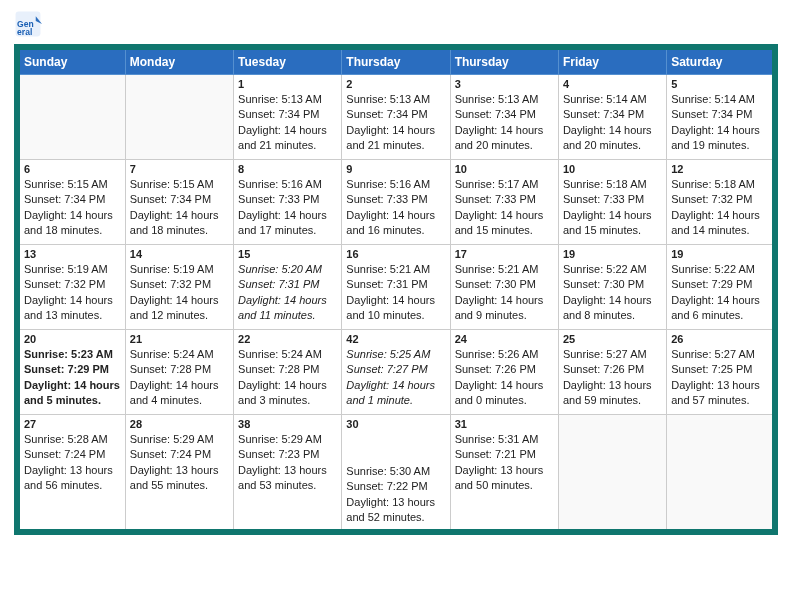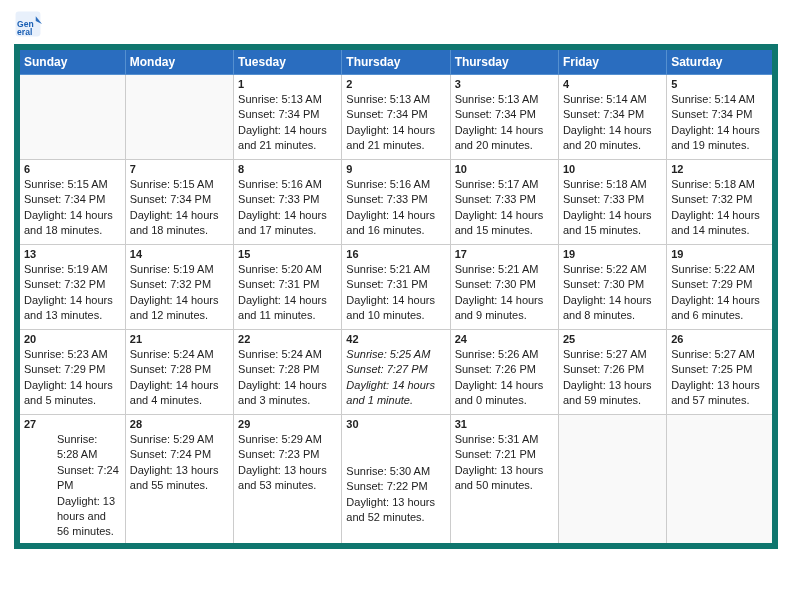--- a/index.html
+++ b/index.html
@@ -220,21 +220,21 @@
 Daylight: 14 hours and 13 minutes.</div>
           </td>
           <td>
             <span class="day-num">14</span>
             <div class="day-info" style="white-space: pre-line;">Sunrise: 5:19 AM
 Sunset: 7:32 PM
 Daylight: 14 hours and 12 minutes.</div>
           </td>
           <td>
             <span class="day-num">15</span>
-            <div class="day-info" style="white-space: pre-line;">Sunrise: 5:20 AM
+            <div class="day-info" style="white-space: pre-line; font-style: italic;">Sunrise: 5:20 AM
 Sunset: 7:31 PM
 Daylight: 14 hours and 11 minutes.</div>
           </td>
           <td>
             <span class="day-num">16</span>
             <div class="day-info" style="white-space: pre-line;">Sunrise: 5:21 AM
 Sunset: 7:31 PM
 Daylight: 14 hours and 10 minutes.</div>
           </td>
           <td>
@@ -252,21 +252,21 @@
           <td>
             <span class="day-num">19</span>
             <div class="day-info" style="white-space: pre-line;">Sunrise: 5:22 AM
 Sunset: 7:29 PM
 Daylight: 14 hours and 6 minutes.</div>
           </td>
         </tr>
         <tr>
           <td>
             <span class="day-num">20</span>
-            <div class="day-info" style="white-space: pre-line;">Sunrise: 5:23 AM
+            <div class="day-info" style="white-space: pre-line; font-weight: bold;">Sunrise: 5:23 AM
 Sunset: 7:29 PM
 Daylight: 14 hours and 5 minutes.</div>
           </td>
           <td>
             <span class="day-num">21</span>
             <div class="day-info" style="white-space: pre-line;">Sunrise: 5:24 AM
 Sunset: 7:28 PM
 Daylight: 14 hours and 4 minutes.</div>
           </td>
           <td>
@@ -296,32 +296,32 @@
           <td>
             <span class="day-num">26</span>
             <div class="day-info" style="white-space: pre-line;">Sunrise: 5:27 AM
 Sunset: 7:25 PM
 Daylight: 13 hours and 57 minutes.</div>
           </td>
         </tr>
         <tr>
           <td>
             <span class="day-num">27</span>
-            <div class="day-info" style="white-space: pre-line; margin-left: 33px;">Sunrise: 5:28 AM
+            <div class="day-info" style="white-space: pre-line;">Sunrise: 5:28 AM
 Sunset: 7:24 PM
 Daylight: 13 hours and 56 minutes.</div>
           </td>
           <td>
             <span class="day-num">28</span>
             <div class="day-info" style="white-space: pre-line;">Sunrise: 5:29 AM
 Sunset: 7:24 PM
 Daylight: 13 hours and 55 minutes.</div>
           </td>
           <td>
-            <span class="day-num">29</span>
+            <span class="day-num">38</span>
             <div class="day-info" style="white-space: pre-line;">Sunrise: 5:29 AM
 Sunset: 7:23 PM
 Daylight: 13 hours and 53 minutes.</div>
           </td>
           <td>
             <span class="day-num">30</span>
             <div class="day-info" style="white-space: pre-line; margin-top: 34px;">Sunrise: 5:30 AM
 Sunset: 7:22 PM
 Daylight: 13 hours and 52 minutes.</div>
           </td>

